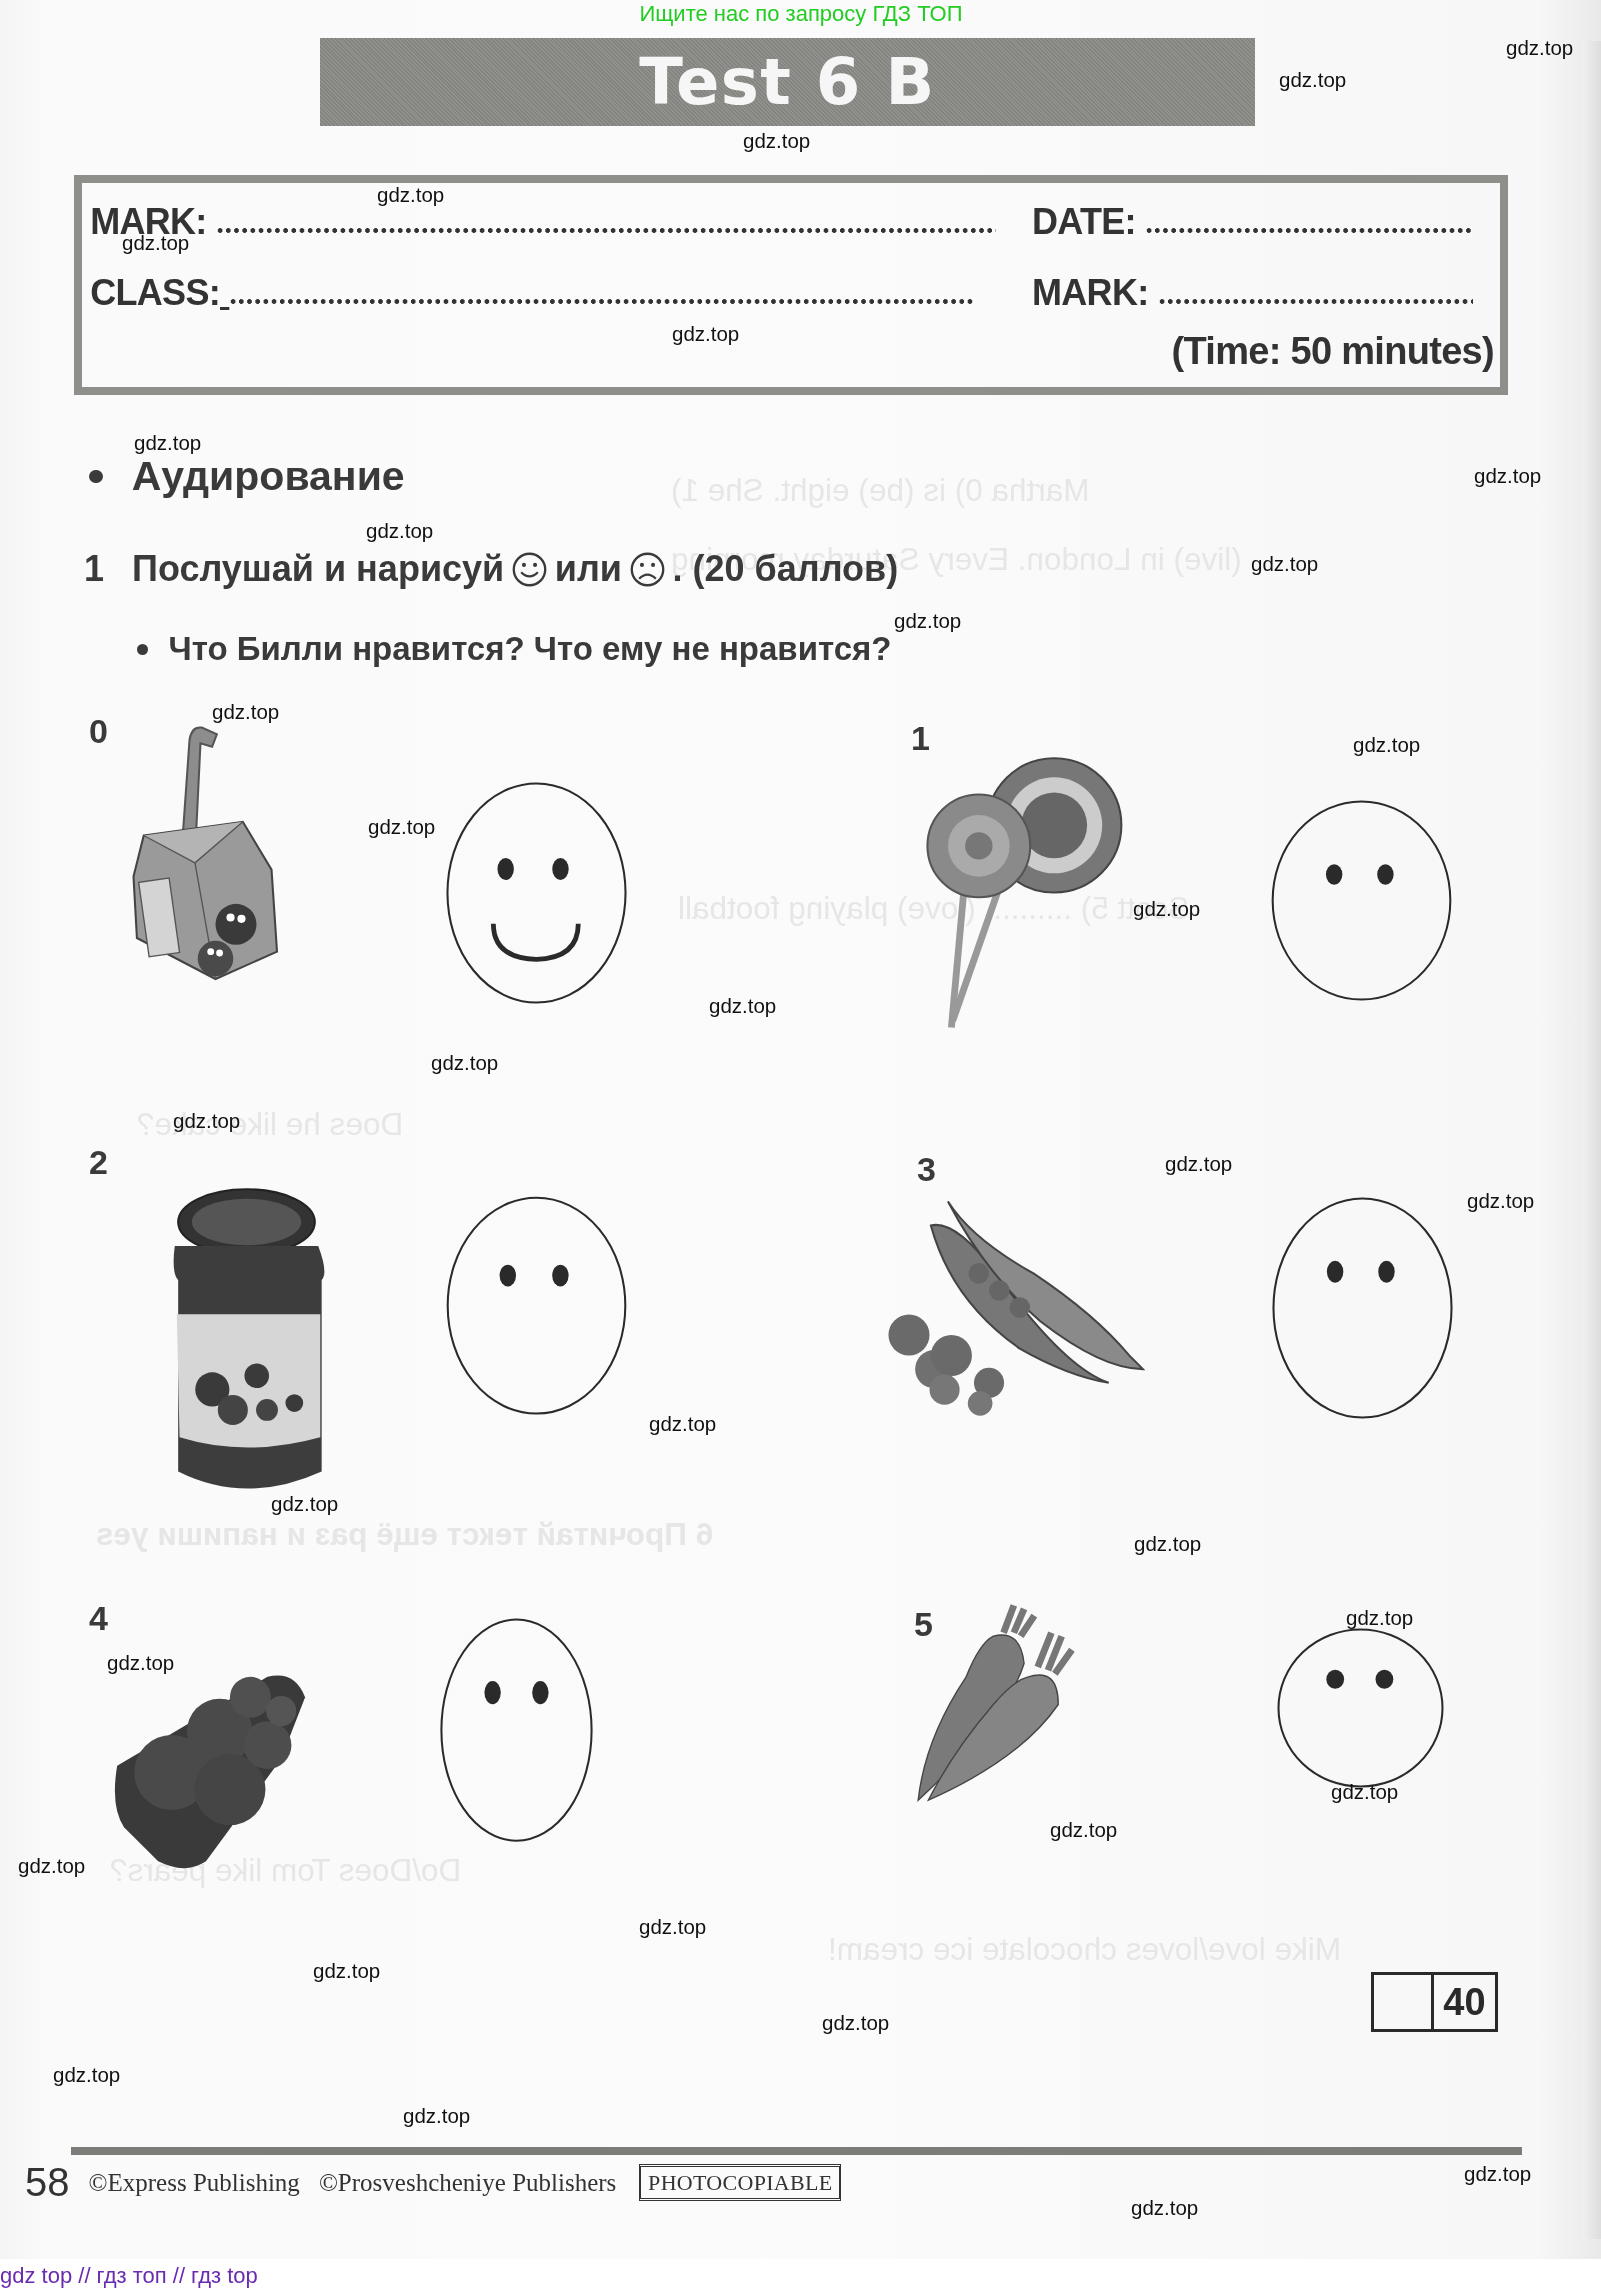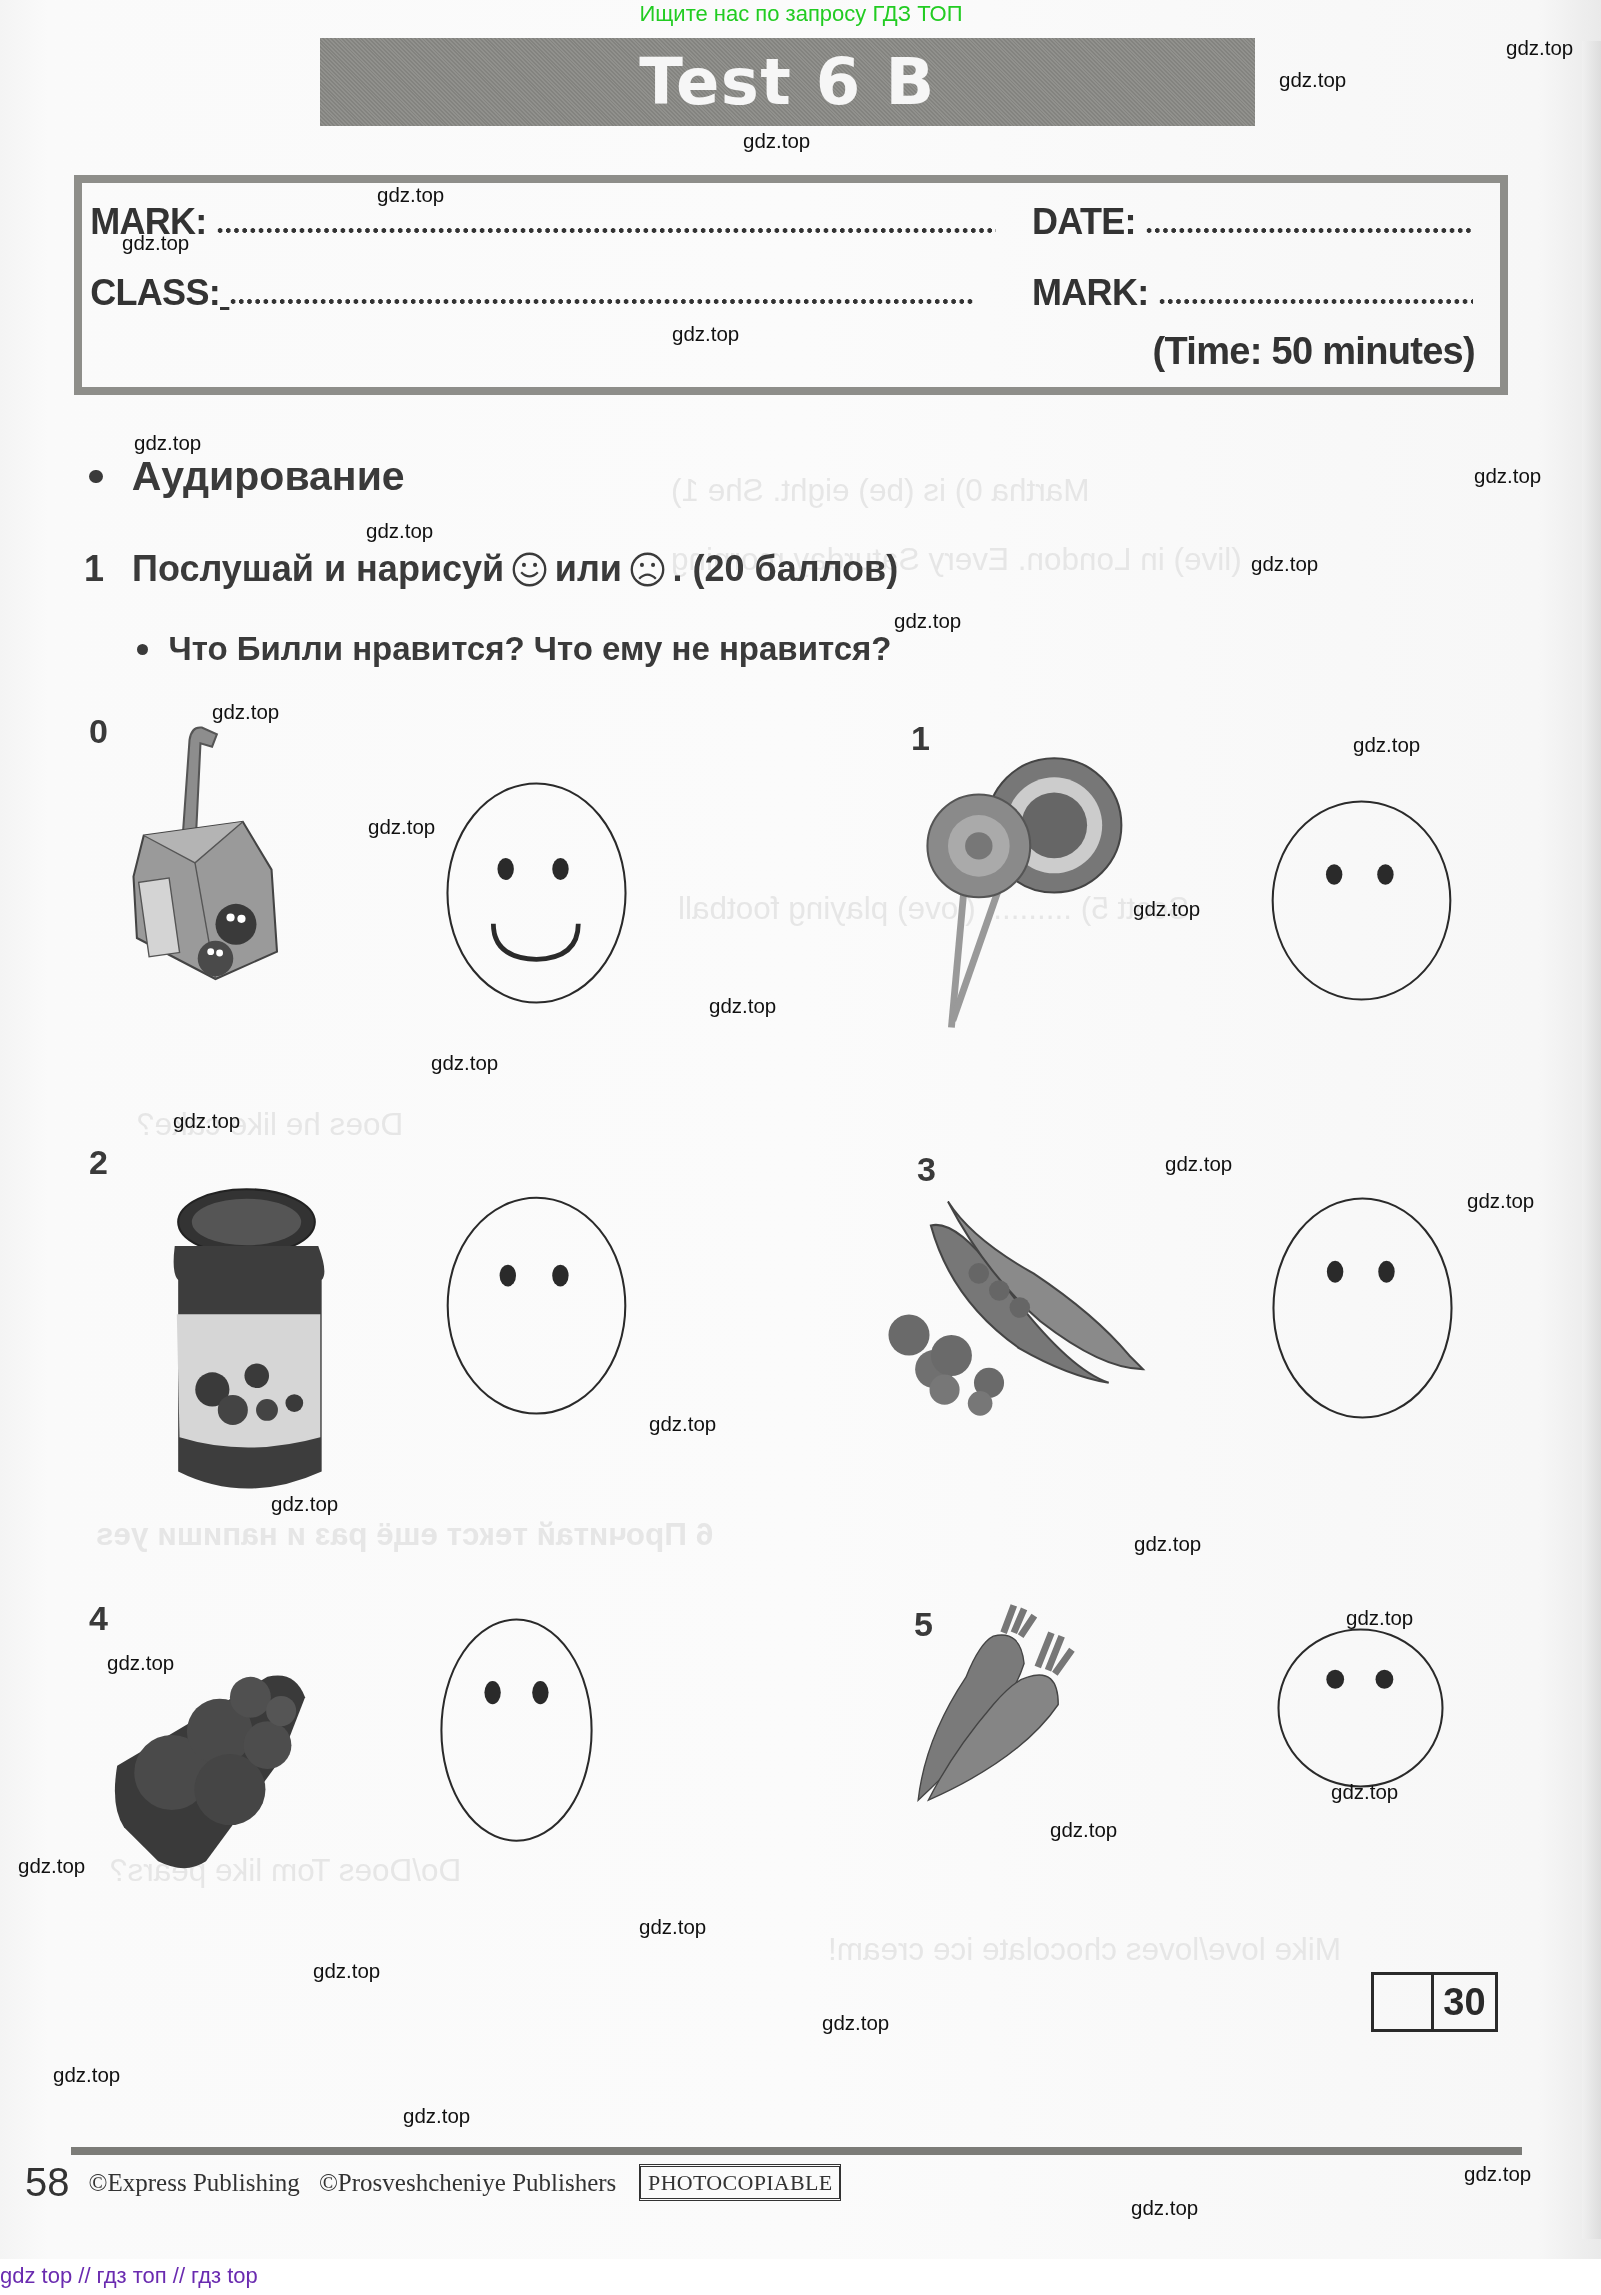--- a/index.html
+++ b/index.html
@@ -39,21 +39,21 @@
       position: absolute; left: 74px; top: 175px; width: 1434px; height: 220px;
       border: 8.2px solid #8e8e8a; background: transparent;
     }
     .info-row { position: absolute; font-weight: bold; font-size: 36px; color: #333; letter-spacing: -0.7px; }
     .info-label { display: inline-block; }
     .info-dots {
       display: inline-block; height: 6.8px; vertical-align: baseline;
       background-image: radial-gradient(circle, #333 2.1px, transparent 2.4px);
       background-size: 8.2px 6.8px; background-repeat: repeat-x;
     }
-    .time-text { position: absolute; right: 25px; bottom: 13.7px; font-weight: bold; font-size: 38px; color: #333; letter-spacing: -0.7px; }
+    .time-text { position: absolute; right: 6px; bottom: 13.7px; font-weight: bold; font-size: 38px; color: #333; letter-spacing: -0.7px; }
 
     .section-heading {
       position: absolute; left: 89px; top: 453px; font-weight: bold; font-size: 41px; color: #3a3a3a;
       display: flex; align-items: center; gap: 29px;
     }
     .bullet { display: inline-block; width: 13.7px; height: 13.7px; border-radius: 50%; background: #3a3a3a; }
     .task-line {
       position: absolute; left: 84px; top: 548px; font-weight: bold; font-size: 36px; color: #3a3a3a;
       display: flex; align-items: center; white-space: nowrap;
     }
@@ -261,21 +261,21 @@
     <path d="M180 110 Q225 95 225 150 Q170 230 35 290 Q70 220 130 150 Q160 115 180 110 Z" fill="#858585" stroke="#444" stroke-width="2"></path>
   </svg>
   <svg class="face" style="left:1275px; top:1626px;" width="171" height="164" viewBox="0 0 250 240">
     <ellipse cx="125" cy="120" rx="120" ry="115" fill="none" stroke="#2a2a2a" stroke-width="3"></ellipse>
     <ellipse cx="88" cy="78" rx="13" ry="14" fill="#2a2a2a"></ellipse>
       <ellipse cx="160" cy="78" rx="13" ry="14" fill="#2a2a2a"></ellipse>
   </svg>
 
   <div class="score-box">
     <div class="score-cell-empty"></div>
-    <div class="score-cell-total">30</div>
+    <div class="score-cell-total">40</div>
   </div>
 
   <div class="footer-rule"></div>
   <div class="footer">
     <span class="page-number">58</span>
     <span class="publisher">©Express Publishing</span>
     <span class="publisher">©Prosveshcheniye Publishers</span>
     <span class="photocopiable">PHOTOCOPIABLE</span>
   </div>
 

